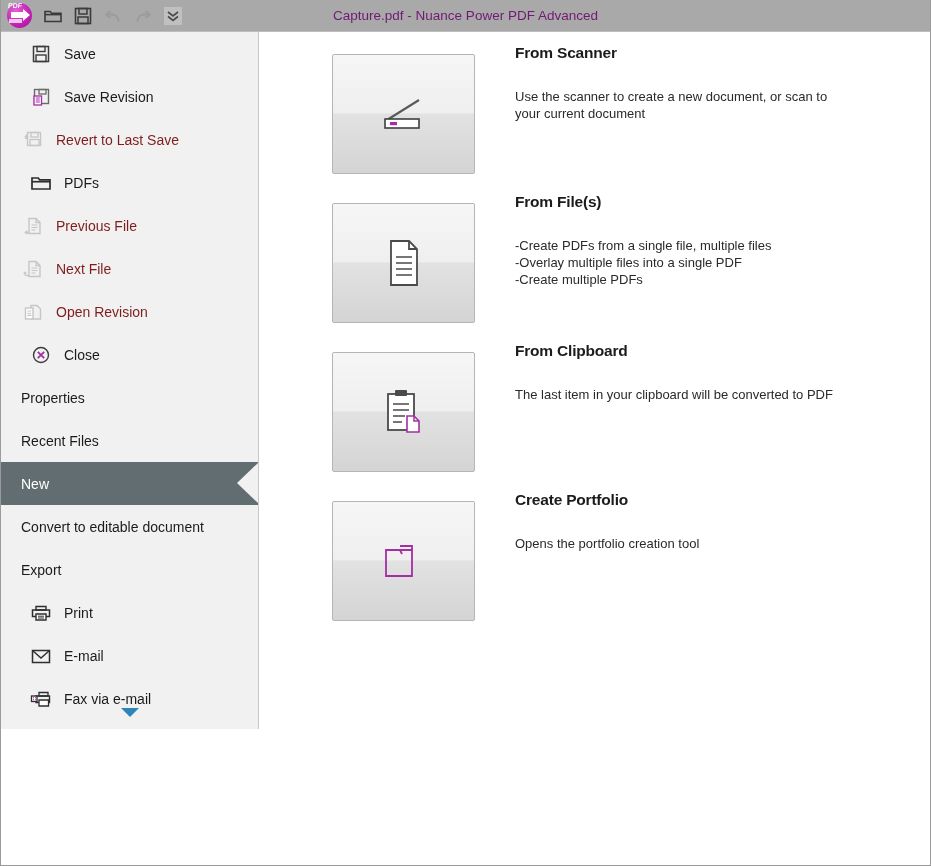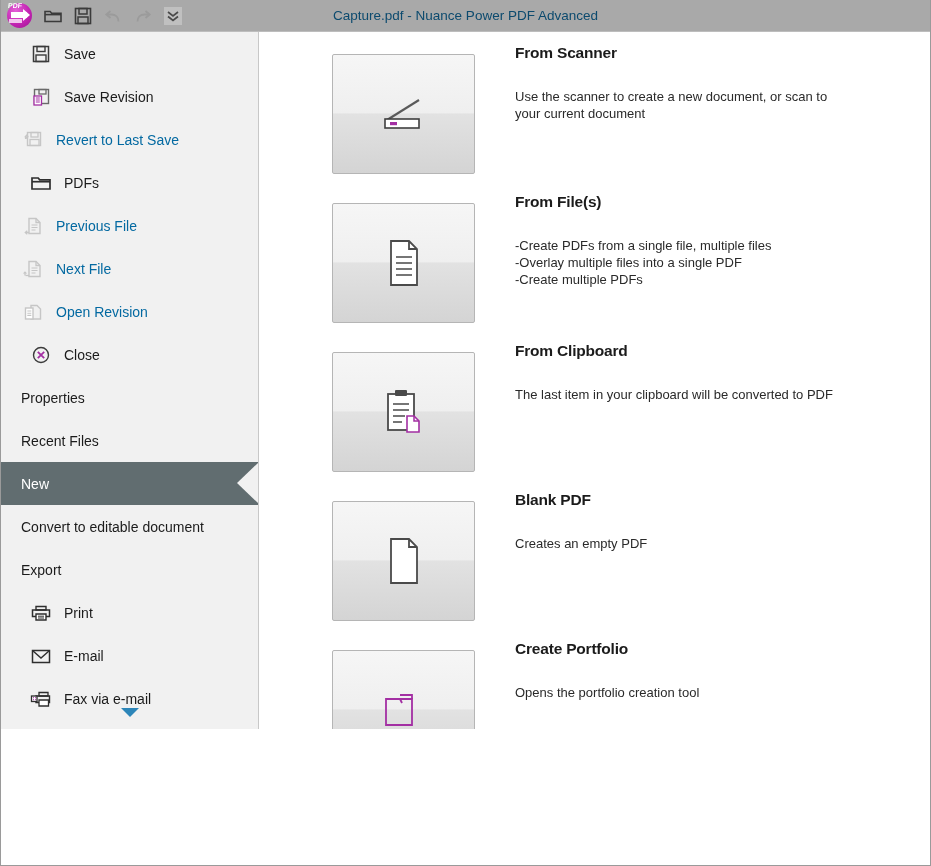--- a/index.html
+++ b/index.html
@@ -68,21 +68,21 @@
   }
   .tb-btn svg { display: block; }
 
   #title-text {
     position: absolute;
     left: 0; right: 0; top: 0;
     height: 31px;
     line-height: 31px;
     text-align: center;
     font-size: 13.5px;
-    color: #0c4a6e;
+    color: #701a75;
     pointer-events: none;
   }
 
   
   #menubar {
     height: 31px;
     background: #d2d2d2;
     display: flex;
     align-items: stretch;
     font-size: 14px;
@@ -130,21 +130,21 @@
     cursor: default;
   }
   .side-item .ico {
     width: 24px; height: 24px;
     flex: 0 0 24px;
     margin-right: 11px;
     display: flex; align-items: center; justify-content: center;
   }
   .side-item .ico svg { display: block; }
   .side-item.noicon { padding-left: 20px; }
-  .side-item.disabled { color: #0369a1; padding-left: 20px; }
+  .side-item.disabled { color: #7f1d1d; padding-left: 20px; }
   .side-item.selected {
     background: #616d70;
     color: #ffffff;
     width: 258px;
   }
   .side-item.selected .notch {
     position: absolute;
     right: 0; top: 0;
     width: 0; height: 0;
     border-top: 21.5px solid transparent;
@@ -483,34 +483,20 @@
               <path d="M34 30v5h5" fill="none" stroke="#a32fa3" stroke-width="1.5"></path>
             </svg>
           </span>
         </div>
         <div class="row-text">
           <div class="row-title">From Clipboard</div>
           <div class="row-desc">The last item in your clipboard will be converted to PDF</div>
         </div>
       </div>
 
-      <div class="new-row">
-        <div class="tile">
-          <span>
-            <svg width="42" height="52" viewBox="0 0 42 52">
-              <path d="M8 4h18l8 8v36H8z" fill="#ffffff" stroke="#4a4a4a" stroke-width="1.8"></path>
-              <path d="M26 4v8h8" fill="none" stroke="#4a4a4a" stroke-width="1.8"></path>
-            </svg>
-          </span>
-        </div>
-        <div class="row-text">
-          <div class="row-title">Blank PDF</div>
-          <div class="row-desc">Creates an empty PDF</div>
-        </div>
-      </div>
 
       <div class="new-row">
         <div class="tile">
           <span>
             <svg width="52" height="46" viewBox="0 0 52 46">
               <path d="M8 12h14l2 4h0" fill="none" stroke="#a32fa3" stroke-width="1.8"></path>
               <path d="M22 8h12v4" fill="none" stroke="#a32fa3" stroke-width="1.8"></path>
               <path d="M8 12h26v26H8z" fill="none" stroke="#a32fa3" stroke-width="1.8"></path>
             </svg>
           </span>

